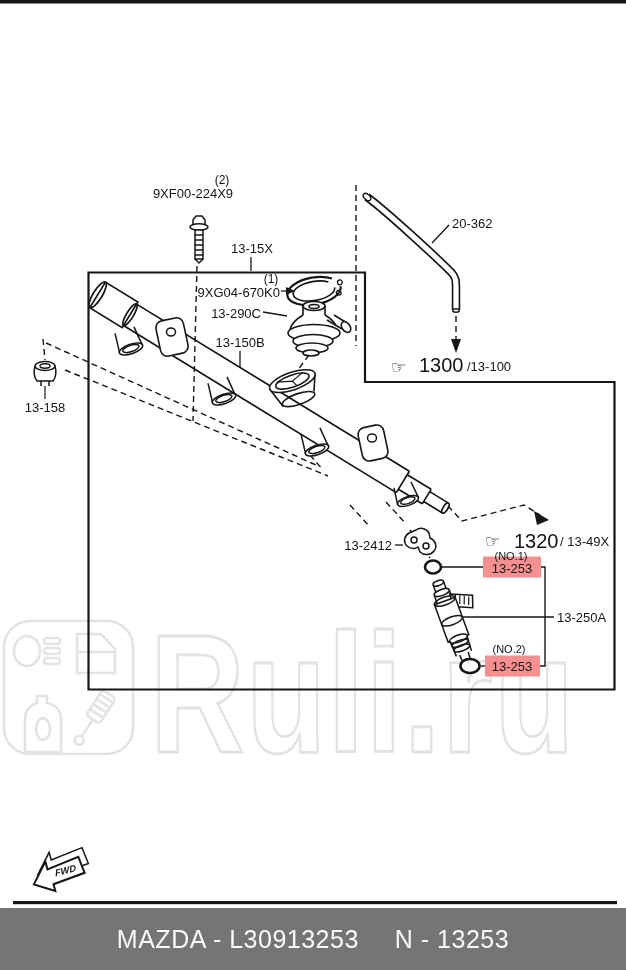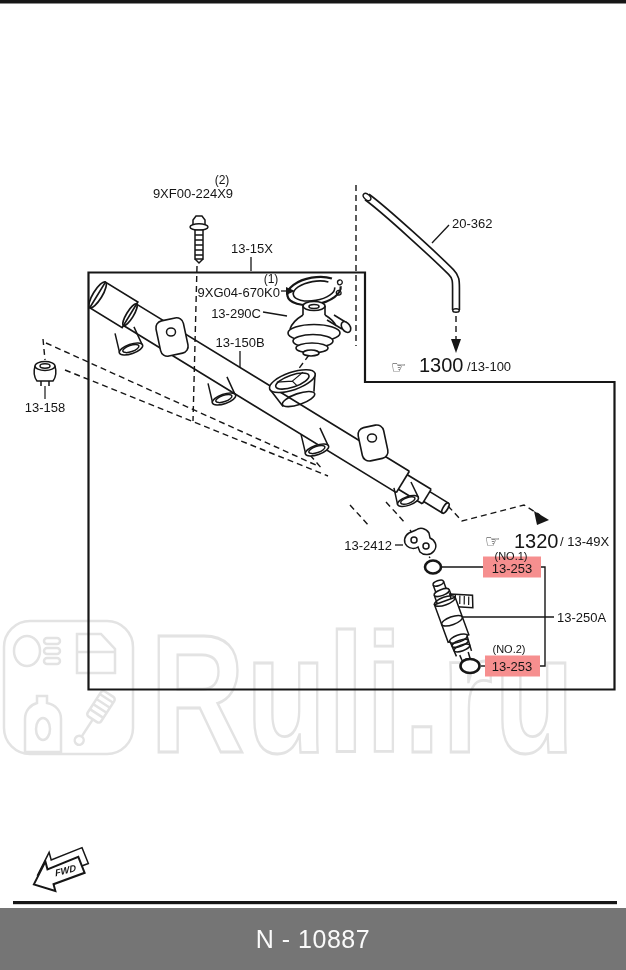--- a/index.html
+++ b/index.html
@@ -225,15 +225,16 @@
     <g transform="translate(57,874) rotate(-15)">
       <path d="M-22,0 L-5,-19 L-5,-11 L28,-15 L30,2 L-3,5 L-3,12 Z" transform="translate(3,-4)" fill="none" stroke="#161616" stroke-width="1.5"></path>
       <path d="M-25,4 L-8,-15 L-8,-7 L25,-11 L27,6 L-6,9 L-6,16 Z" fill="#fff" stroke="#161616" stroke-width="2"></path>
       <text x="9" y="2" font-size="9.5" font-weight="bold" font-style="italic" text-anchor="middle" fill="#161616" transform="skewX(-8)" font-family="Liberation Sans, sans-serif">FWD</text>
     </g>
 
     <rect x="13" y="901" width="604" height="3.2" fill="#161616"></rect>
   </svg>
 
   <div class="footer">
-    <span>N - 10887</span>
+    <span>MAZDA - L30913253</span>
+    <span>N - 13253</span>
   </div>
 </div>
 
 </body></html>

